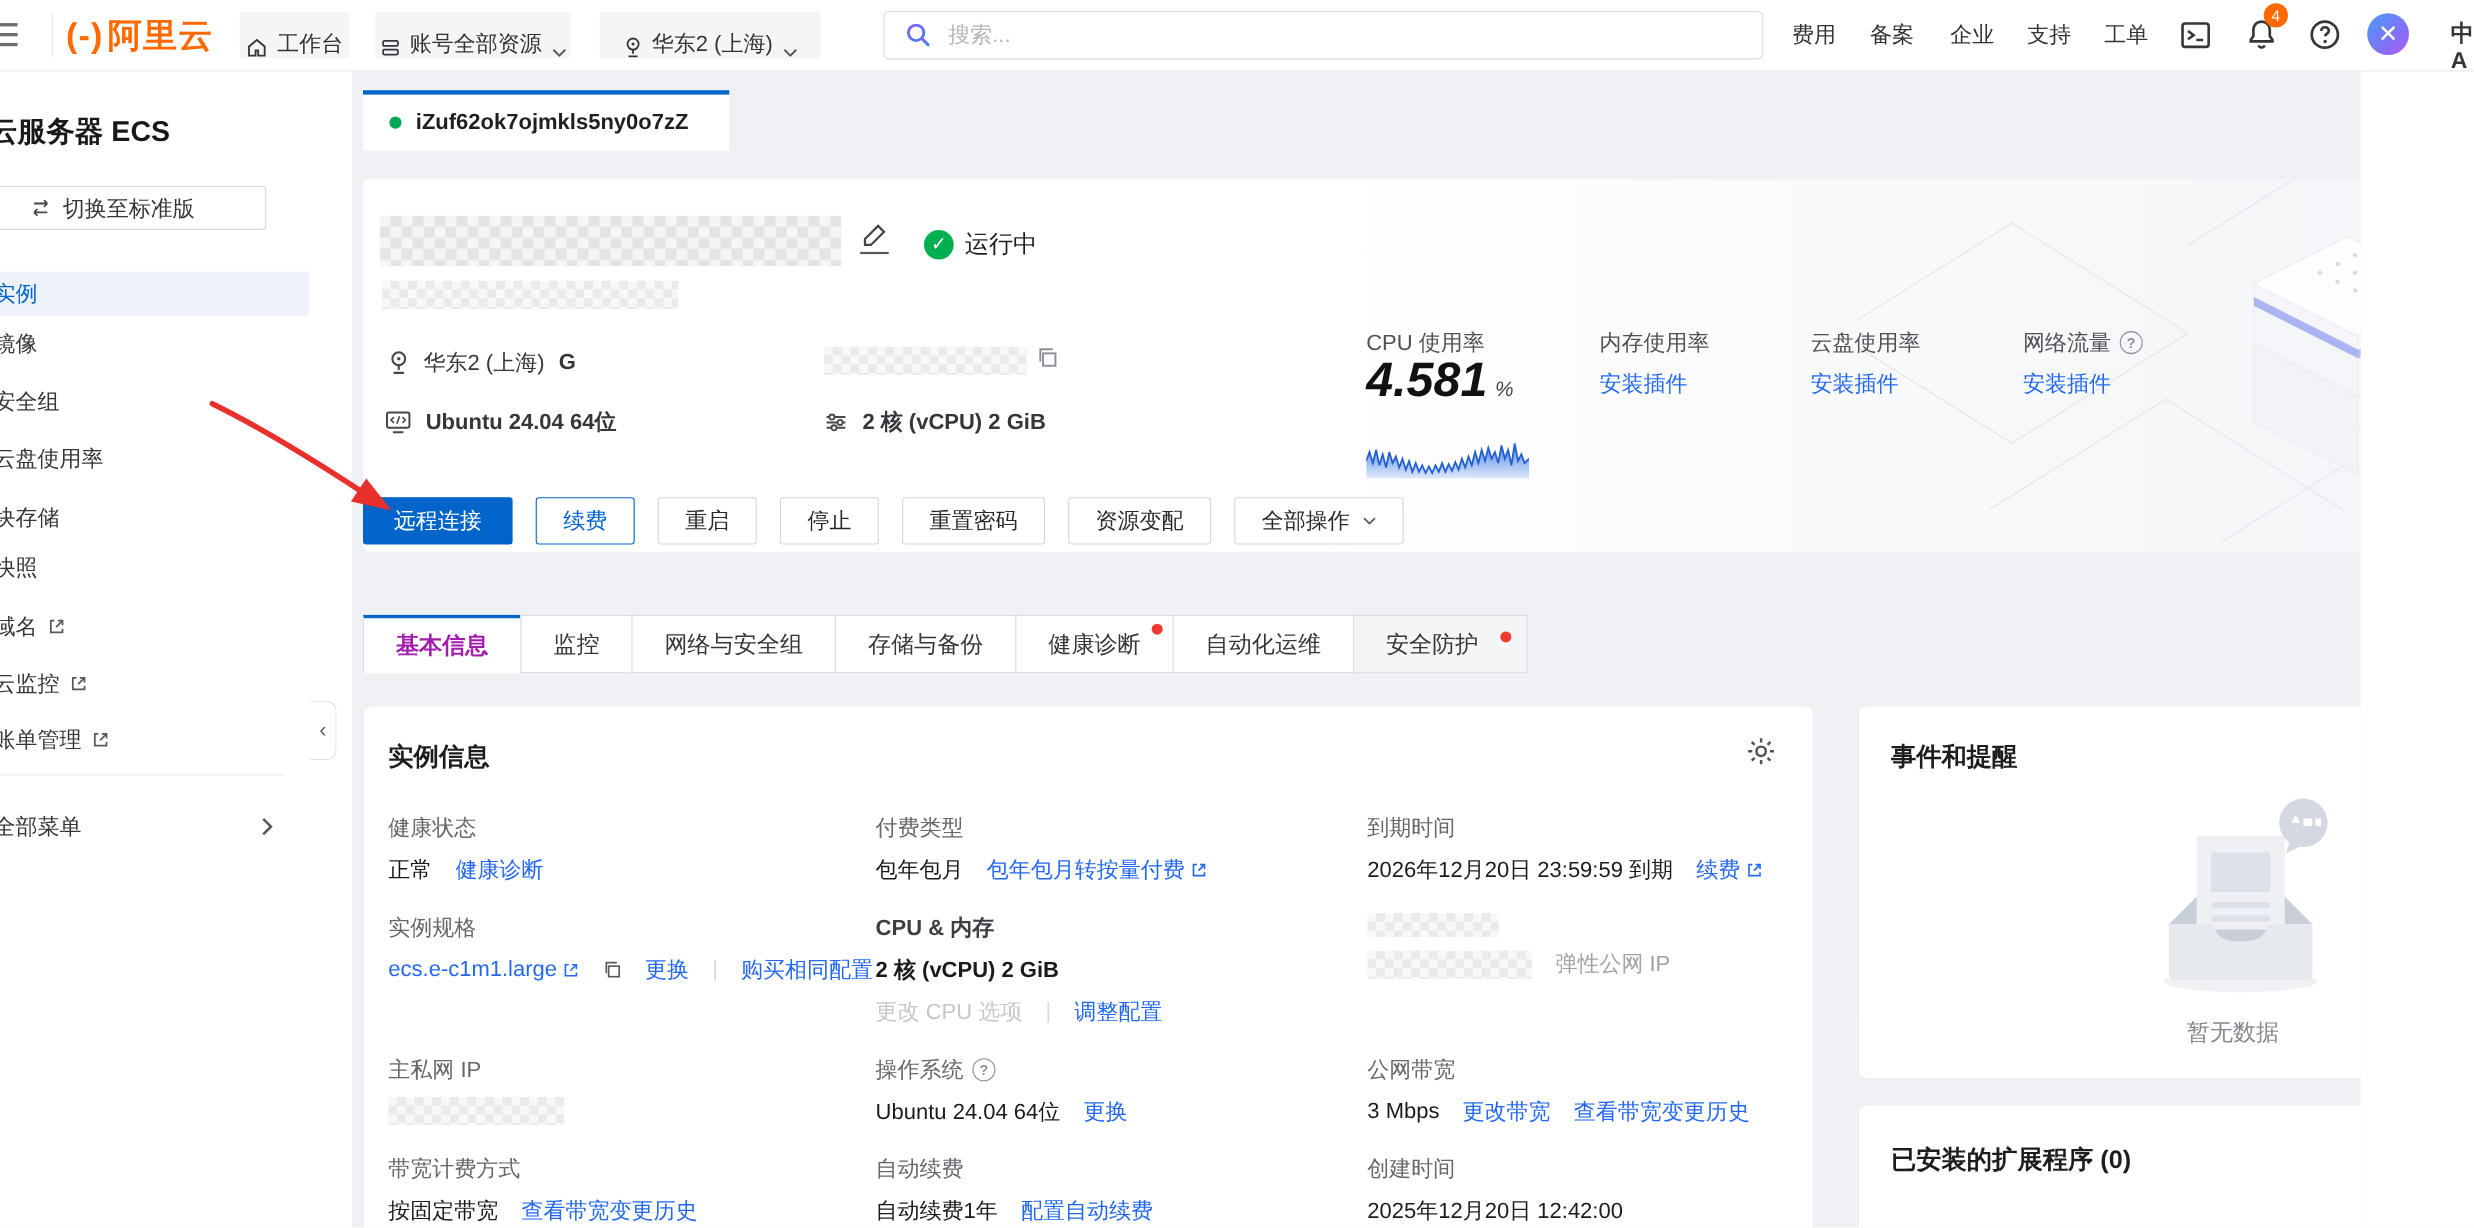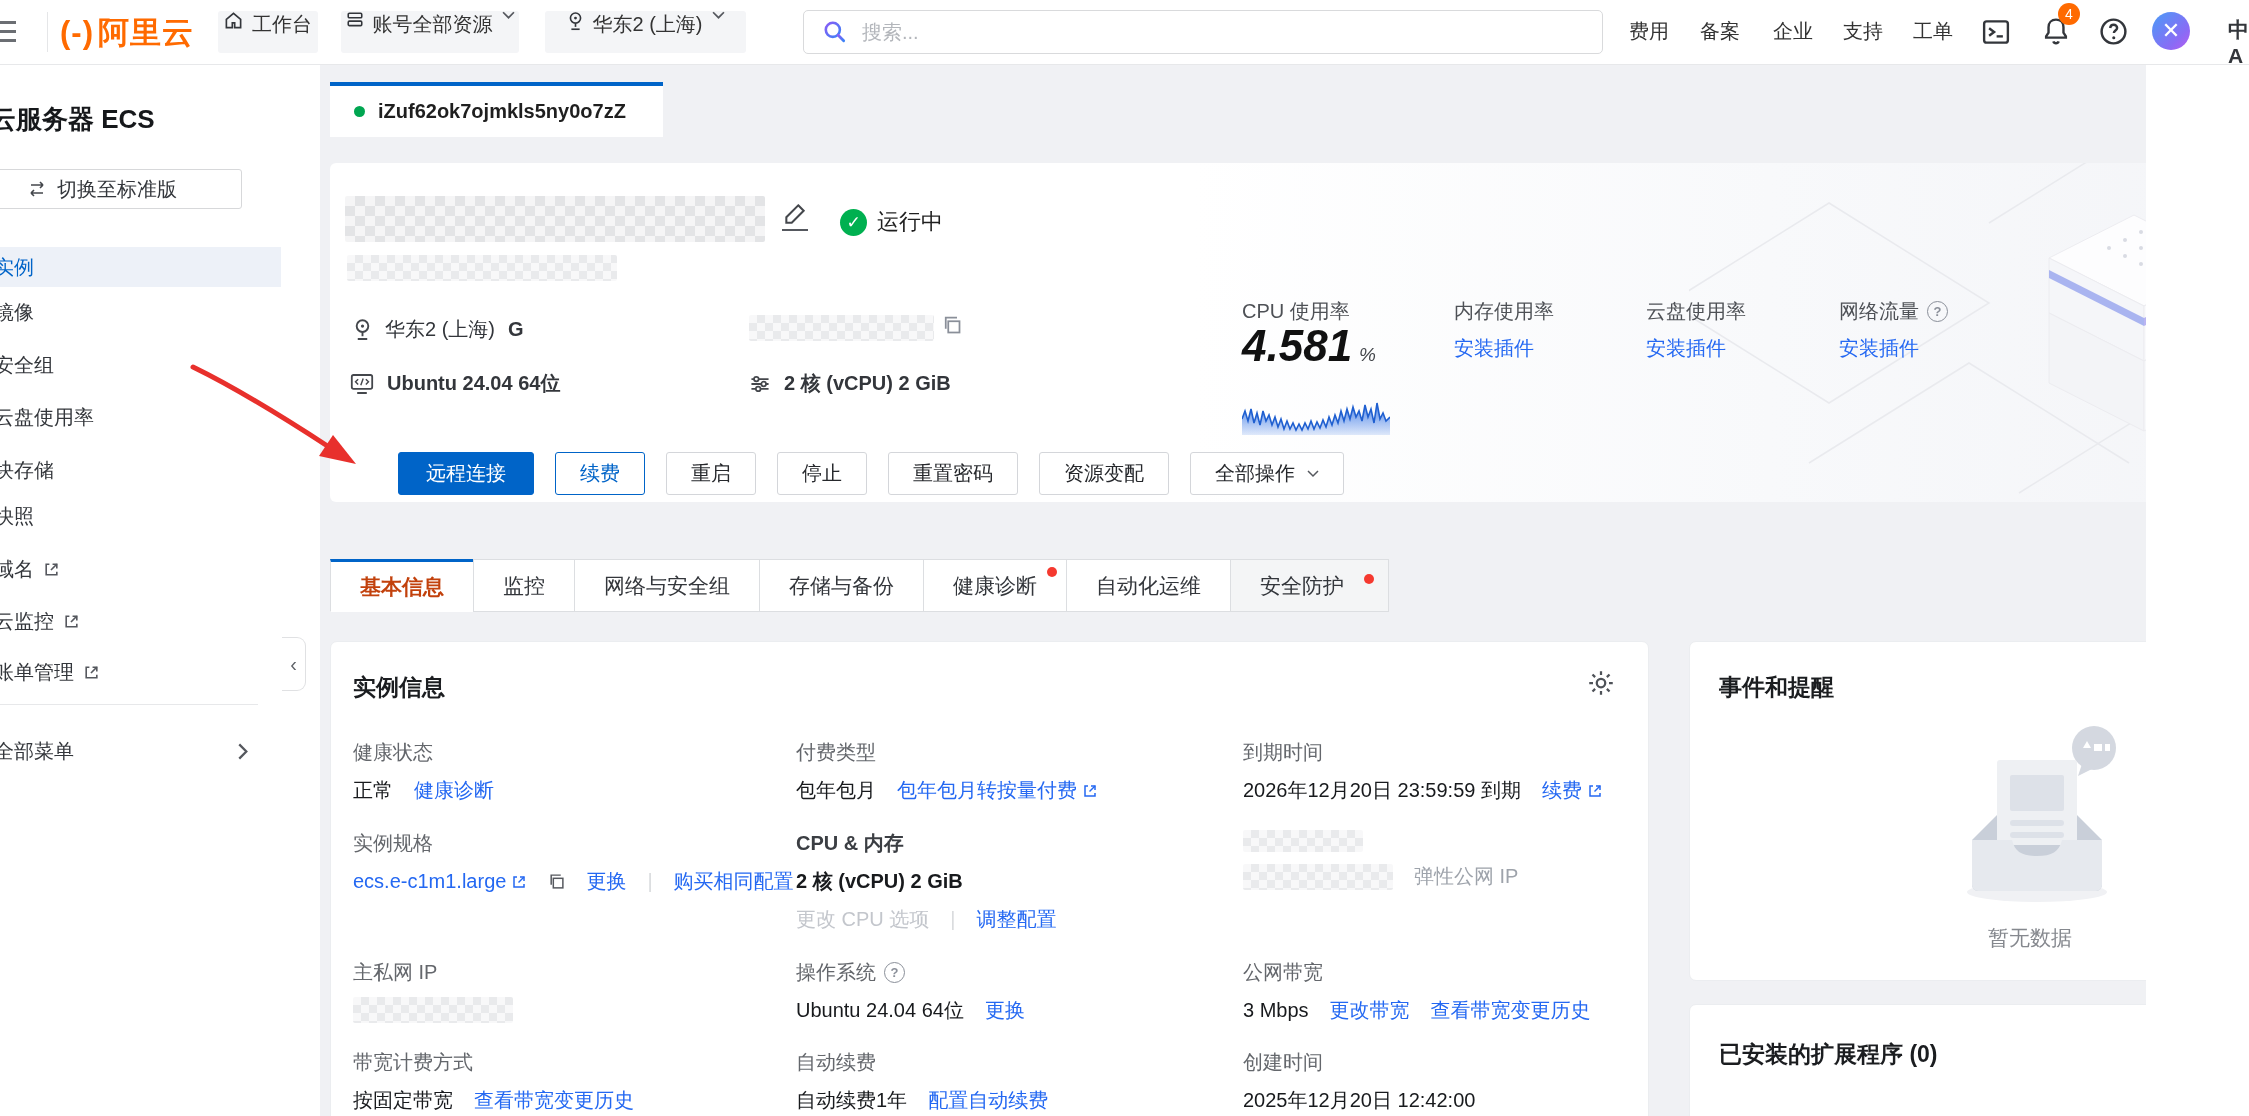--- a/index.html
+++ b/index.html
@@ -1,21 +1,21 @@
 <!DOCTYPE html>
 <html><head>
 <meta charset="utf-8">
 <style>
   html,body{margin:0;padding:0;background:#fff;}
   body{font-family:"Liberation Sans","DejaVu Sans",sans-serif;color:#1f1f1f;}
   .screen{position:relative;width:2249px;height:1116px;overflow:hidden;background:#fff;}
   .abs{position:absolute;}
   
   .topnav{position:absolute;left:0;top:0;width:2249px;height:64px;background:#fff;border-bottom:1px solid #e7e8ea;z-index:30;}
-  .nav-pill{position:absolute;top:11px;height:42px;background:#f4f5f7;border-radius:3px;display:flex;align-items:flex-start;justify-content:center;gap:9px;font-size:20px;color:#333;cursor:pointer;}
+  .nav-pill{position:absolute;top:11px;height:42px;background:#f4f5f7;border-radius:3px;display:flex;align-items:flex-end;justify-content:center;gap:9px;font-size:20px;color:#333;cursor:pointer;}
   .logo{position:absolute;left:60px;top:12px;font-size:31px;font-weight:800;color:#ff6a00;display:flex;align-items:center;gap:4px;letter-spacing:1px;}
   .searchbox{position:absolute;left:803px;top:10px;width:800px;height:44px;border:1px solid #d9dadc;border-radius:5px;background:#fff;display:flex;align-items:center;padding-left:18px;box-sizing:border-box;gap:12px;}
   .searchbox input{border:none;outline:none;font-size:20px;color:#333;width:600px;background:transparent;font-family:inherit;}
   .searchbox input::placeholder{color:#b3b6bb;}
   .nav-link{position:absolute;top:18px;font-size:20px;color:#333;cursor:pointer;}
   .nav-icon{position:absolute;top:15px;color:#33363b;cursor:pointer;}
   .badge{position:absolute;left:2058px;top:3px;min-width:22px;height:22px;border-radius:11px;background:#ff6a00;color:#fff;font-size:14px;display:flex;align-items:center;justify-content:center;z-index:2;}
   .avatar{position:absolute;left:2152px;top:12px;width:38px;height:38px;border-radius:50%;background:linear-gradient(135deg,#4a9cf7,#8a6bf5 70%,#b85df0);display:flex;align-items:center;justify-content:center;color:#fff;font-size:22px;font-weight:700;cursor:pointer;}
   .lang{position:absolute;left:2228px;top:16px;font-size:21px;font-weight:700;color:#33363b;cursor:pointer;}
   
@@ -38,27 +38,27 @@
   .status-run{display:flex;align-items:center;gap:10px;font-size:22px;color:#1f1f1f;}
   .check{width:27px;height:27px;border-radius:50%;background:#00b050;color:#fff;font-size:17px;display:flex;align-items:center;justify-content:center;}
   .meta-row{position:absolute;display:flex;align-items:center;gap:13px;font-size:20px;color:#33363b;}
   .metric-label{position:absolute;font-size:20px;color:#4e5156;display:flex;align-items:center;gap:8px;}
   .metric-link{position:absolute;font-size:20px;color:#2468f2;cursor:pointer;}
   .cpu-value{position:absolute;font-size:44px;font-weight:700;color:#111;display:flex;align-items:baseline;gap:7px;}
   .cpu-value .unit{font-size:19px;font-weight:400;color:#44474c;}
   .btn{height:43px;border-radius:3px;display:inline-flex;align-items:center;justify-content:center;font-size:20px;padding:0 24px;cursor:pointer;box-sizing:border-box;background:#fff;border:1px solid #d4d6da;color:#26282c;white-space:nowrap;}
   .btn.primary{background:#0064c8;border-color:#0064c8;color:#fff;padding:0 27px;}
   .btn.blue{border-color:#0064c8;color:#0064c8;}
-  .btn-row{position:absolute;left:20px;top:289px;display:flex;gap:21px;padding-left:48px;}
+  .btn-row{position:absolute;left:0;top:289px;display:flex;gap:21px;}
   .help-circle{display:inline-flex;width:19px;height:19px;border:1.5px solid #8a8f99;border-radius:50%;color:#8a8f99;font-size:13px;align-items:center;justify-content:center;font-weight:700;}
   
   .tabs{position:absolute;left:10px;top:495px;display:flex;height:53px;}
   .tab{position:relative;background:#fff;border:1px solid #dcdee1;margin-left:-1px;display:flex;align-items:center;padding:0 29px;font-size:21px;color:#33363b;cursor:pointer;box-sizing:border-box;}
   .tab.first{margin-left:0;}
-  .tab.active{border-top:3px solid #0064c8;color:#c2410c;font-weight:600;border-bottom-color:#fff;}
+  .tab.active{border-top:3px solid #0064c8;color:#a21caf;font-weight:600;border-bottom-color:#fff;}
   .tab.shaded{background:#f4f5f6;}
   .tab .dot{position:absolute;top:7px;right:9px;width:10px;height:10px;border-radius:50%;background:#f5392f;}
   
   .card{position:absolute;background:#fff;border:1px solid #ebedf0;border-radius:7px;box-sizing:border-box;}
   .card-title{font-size:23px;font-weight:600;color:#1b1d20;}
   .field{position:absolute;width:430px;}
   .field .lbl{font-size:20px;color:#64676c;}
   .field .val{margin-top:11px;font-size:20px;color:#181a1d;display:flex;align-items:center;gap:21px;flex-wrap:nowrap;white-space:nowrap;}
   a.lnk{color:#2468f2;text-decoration:none;cursor:pointer;display:inline-flex;align-items:center;gap:5px;}
   .lnk.disabled{color:#c3c6cc;cursor:default;}

